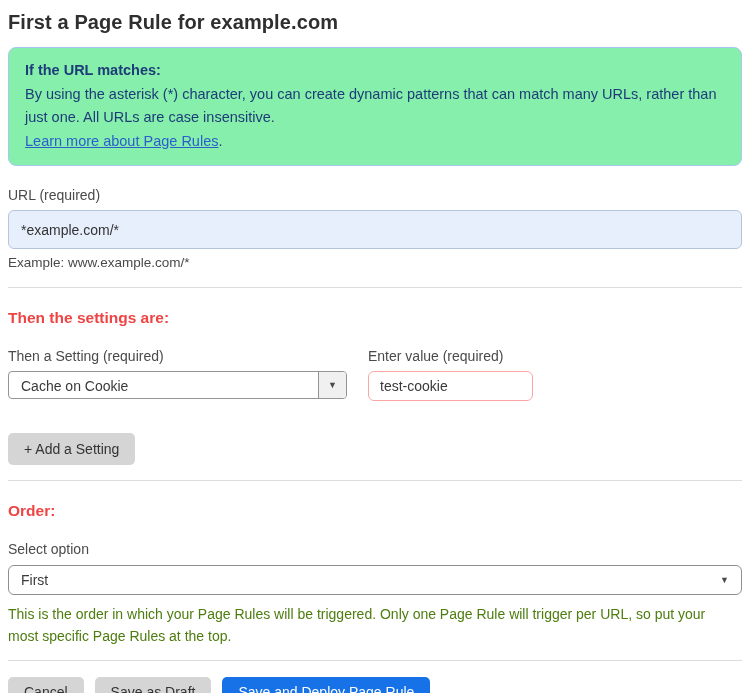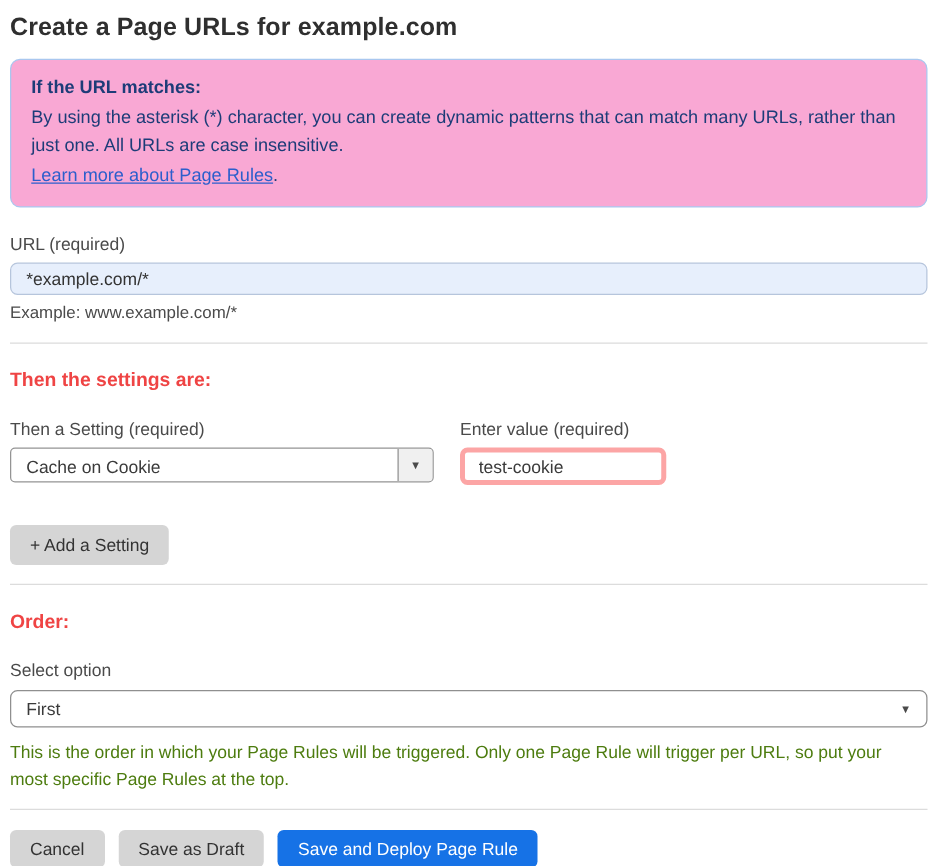--- a/index.html
+++ b/index.html
@@ -15,21 +15,21 @@
   .page-title {
     font-size: 20px;
     font-weight: 700;
     color: #2f2f2f;
     margin: 11px 0 0 0;
     letter-spacing: 0.1px;
   }
 
   .info-box {
     margin-top: 13px;
-    background: #f9a8d4;
+    background: #86efac;
     border: 1px solid #a9c7ef;
     border-radius: 8px;
     padding: 11px 16px 12px 16px;
     color: #1d3c78;
     font-size: 14.5px;
     line-height: 23.5px;
   }
   .info-box .info-heading {
     font-weight: 700;
     font-size: 14.5px;
@@ -42,21 +42,21 @@
 
   .field-label {
     font-size: 14px;
     color: #4a4a4a;
     margin-top: 21px;
     margin-bottom: 7px;
   }
 
   .url-input {
     width: 100%;
-    height: 26px;
+    height: 39px;
     background: #e7effc;
     border: 1px solid #b6c5dc;
     border-radius: 6px;
     padding: 0 12px;
     font-size: 14px;
     color: #333;
     font-family: "Liberation Sans", sans-serif;
     outline: none;
   }
 
@@ -111,21 +111,21 @@
   }
   .caret {
     font-size: 9px;
     color: #4a4a4a;
     line-height: 1;
   }
 
   .value-input {
     width: 165px;
     height: 30px;
-    border: 4px solid #fca5a5;
+    border: 1px solid #fca5a5;
     border-radius: 6px;
     padding: 0 11px;
     font-size: 14px;
     color: #3a3a3a;
     background: #fff;
     font-family: "Liberation Sans", sans-serif;
     outline: none;
   }
 
   .btn {
@@ -182,21 +182,21 @@
   .btn-primary {
     background: #1672e6;
     color: #ffffff;
   }
 </style>
 </head>
 <body>
 
 <div class="container">
 
-  <h1 class="page-title">Create a Page URLs for example.com</h1>
+  <h1 class="page-title">First a Page Rule for example.com</h1>
 
   <div class="info-box">
     <div class="info-heading">If the URL matches:</div>
     <div class="info-body">By using the asterisk (*) character, you can create dynamic patterns that can match many URLs, rather than just one. All URLs are case insensitive.</div>
     <div><a class="info-link">Learn more about Page Rules</a><span>.</span></div>
   </div>
 
   <div class="field-label">URL (required)</div>
   <input class="url-input" type="text" value="*example.com/*" style="">
   <div class="helper-text">Example: www.example.com/*</div>

